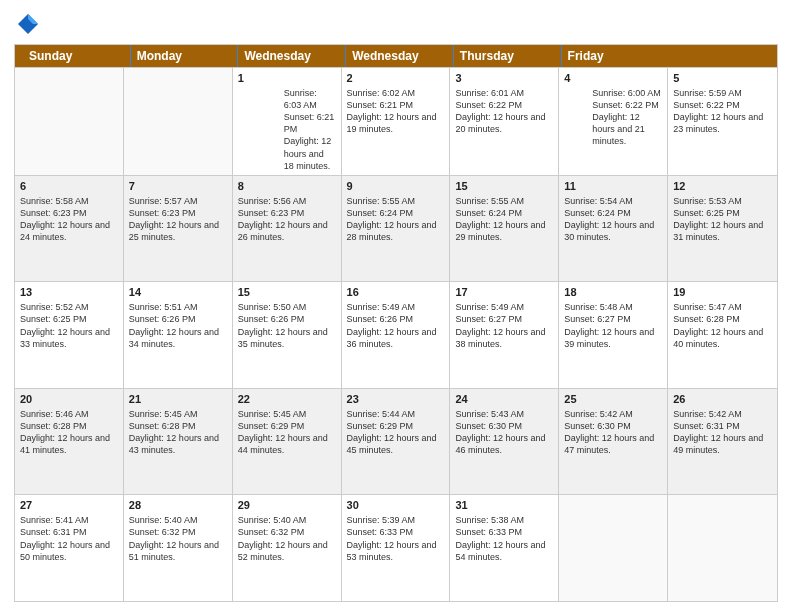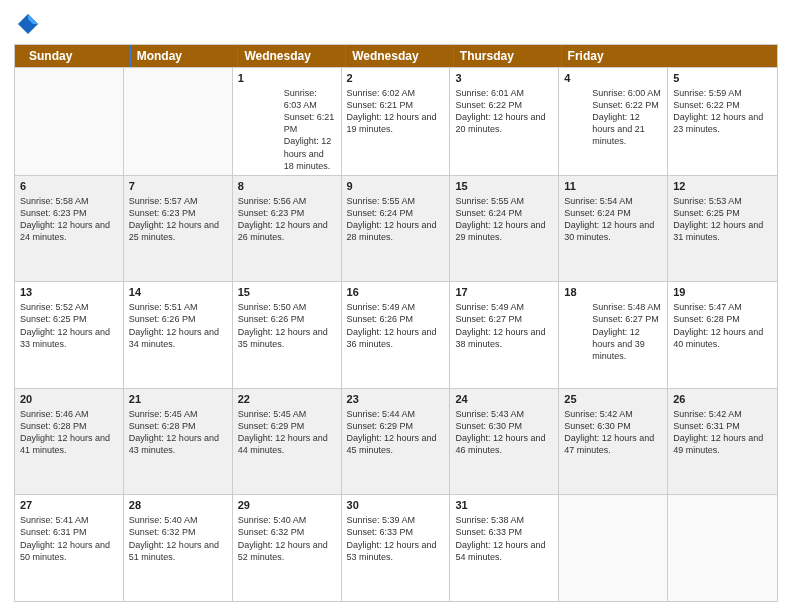--- a/index.html
+++ b/index.html
@@ -243,21 +243,21 @@
 Daylight: 12 hours and 36 minutes.</div>
           </div>
           <div class="cal-cell">
             <span class="cell-day">17</span>
             <div class="cell-info" style="white-space: pre-line;">Sunrise: 5:49 AM
 Sunset: 6:27 PM
 Daylight: 12 hours and 38 minutes.</div>
           </div>
           <div class="cal-cell">
             <span class="cell-day">18</span>
-            <div class="cell-info" style="white-space: pre-line; margin-left: 28px;">Sunrise: 5:48 AM
+            <div class="cell-info" style="white-space: pre-line;">Sunrise: 5:48 AM
 Sunset: 6:27 PM
 Daylight: 12 hours and 39 minutes.</div>
           </div>
           <div class="cal-cell">
             <span class="cell-day">19</span>
             <div class="cell-info" style="white-space: pre-line;">Sunrise: 5:47 AM
 Sunset: 6:28 PM
 Daylight: 12 hours and 40 minutes.</div>
           </div>
         </div>

